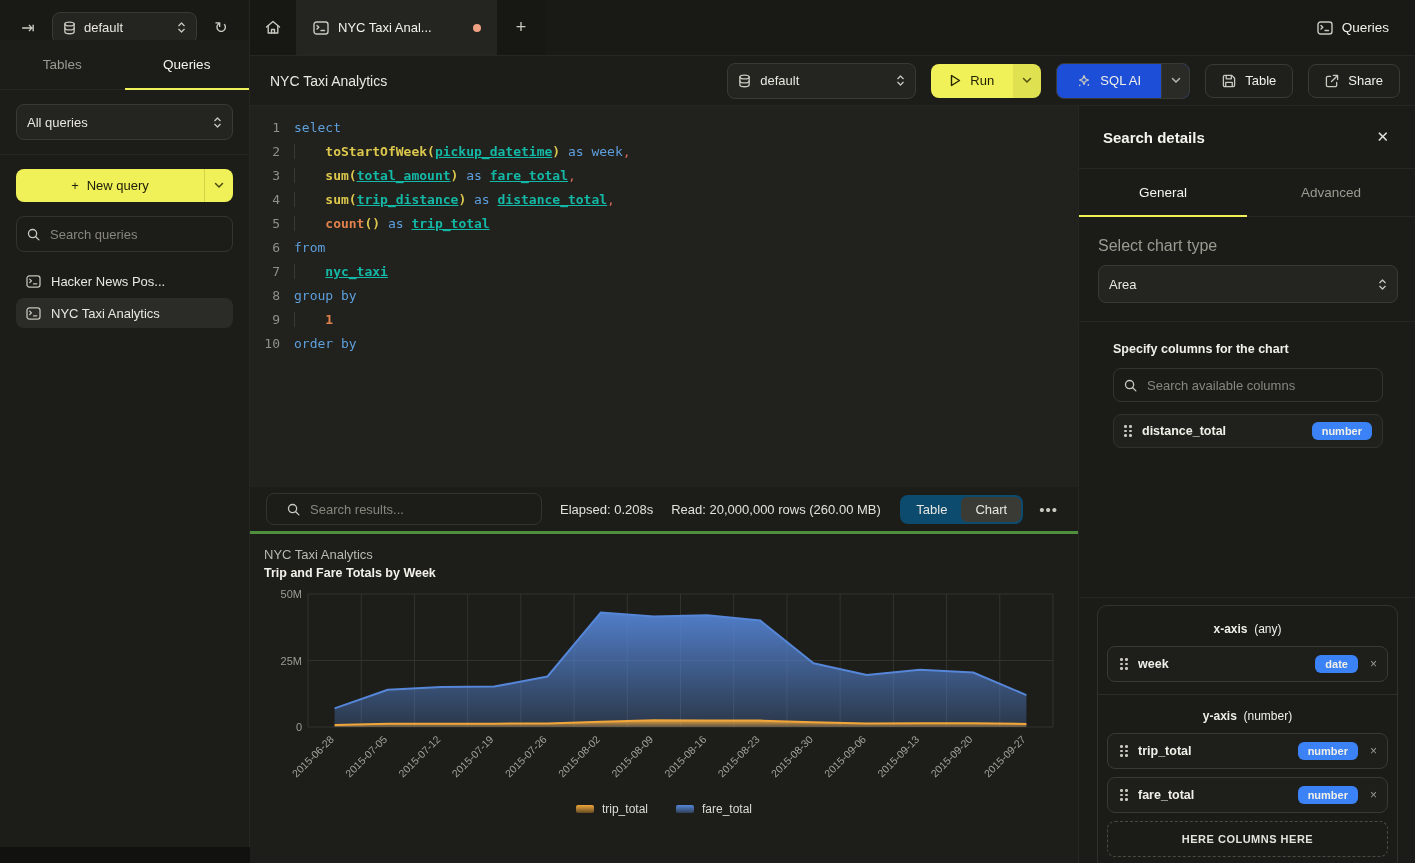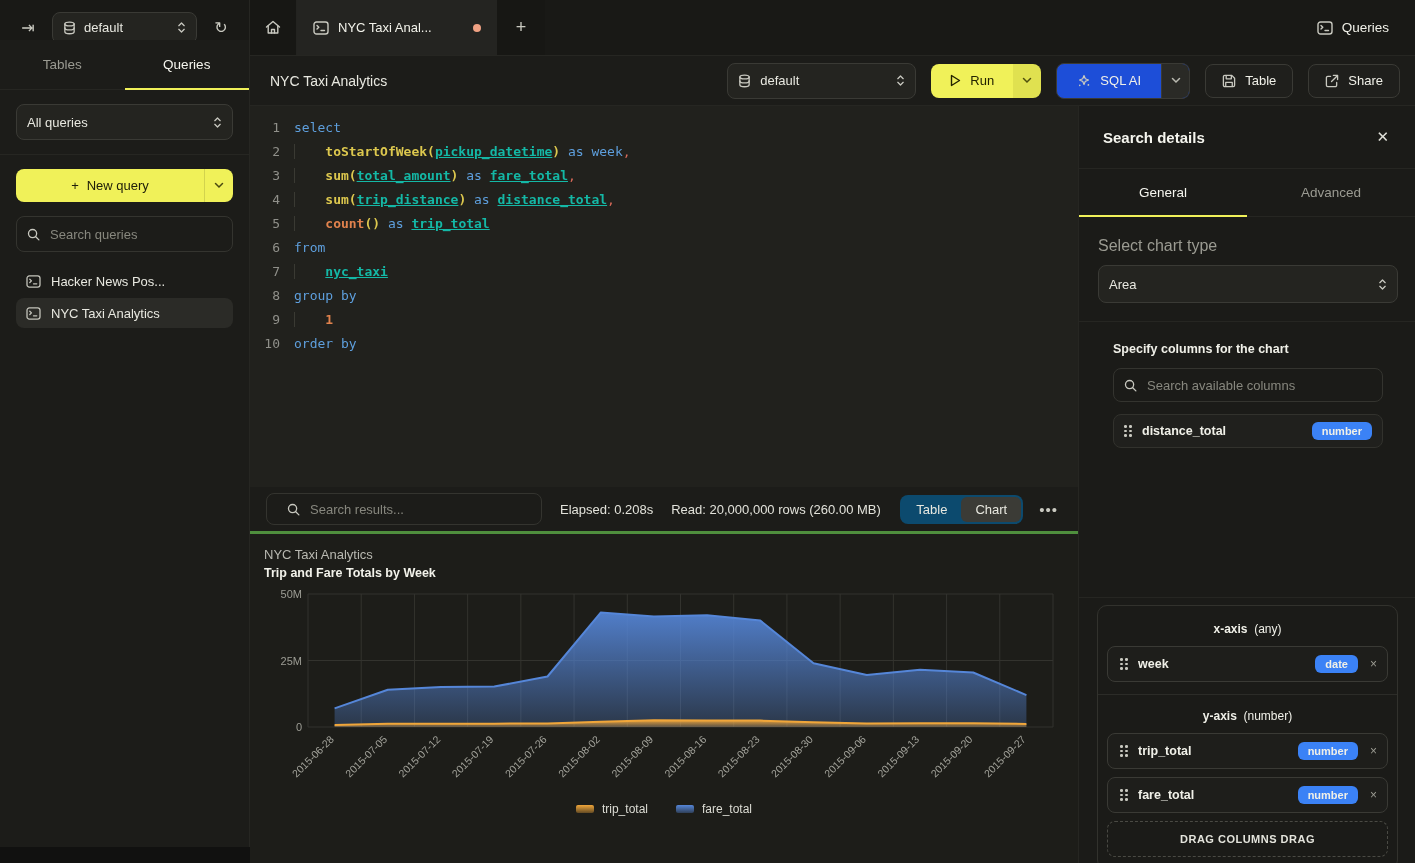--- a/index.html
+++ b/index.html
@@ -508,15 +508,15 @@
             <i></i>
             <i></i>
             <i></i>
             <i></i>
           </span>
           <span class="cname">fare_total</span>
           <span class="badge">number</span>
           <button class="remove-x">×</button>
         </div>
       </div>
-    <div class="dropzone">DRAG COLUMNS DRAG</div>
+    <div class="dropzone">HERE COLUMNS HERE</div>
   </div>
 </div>
 
 </body></html>

